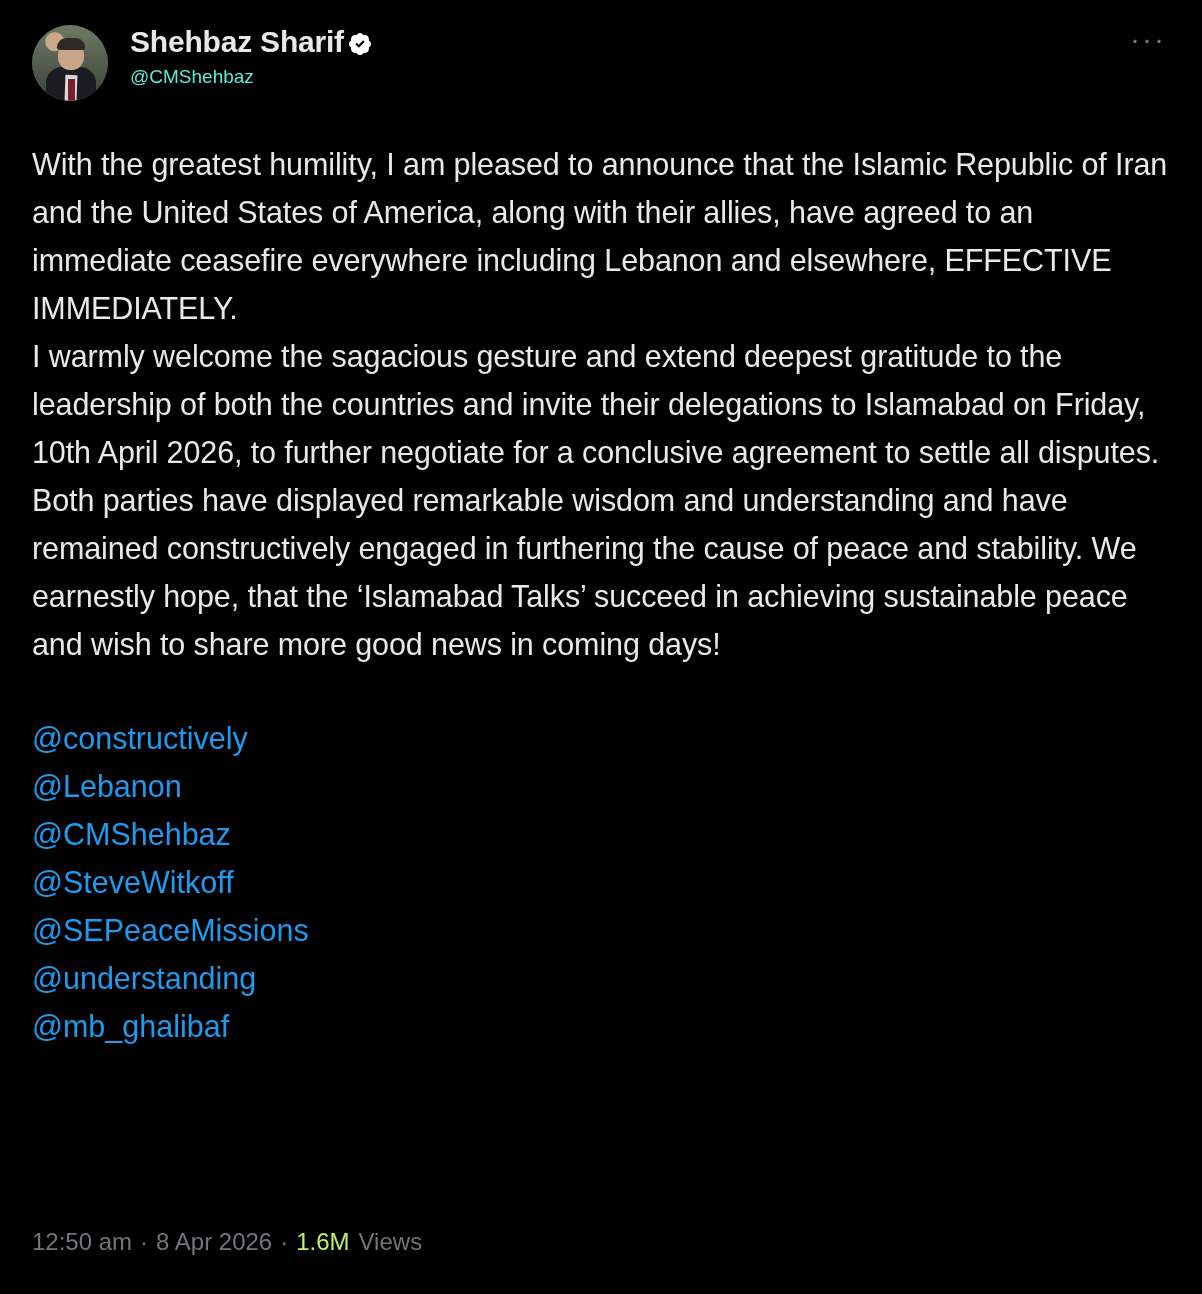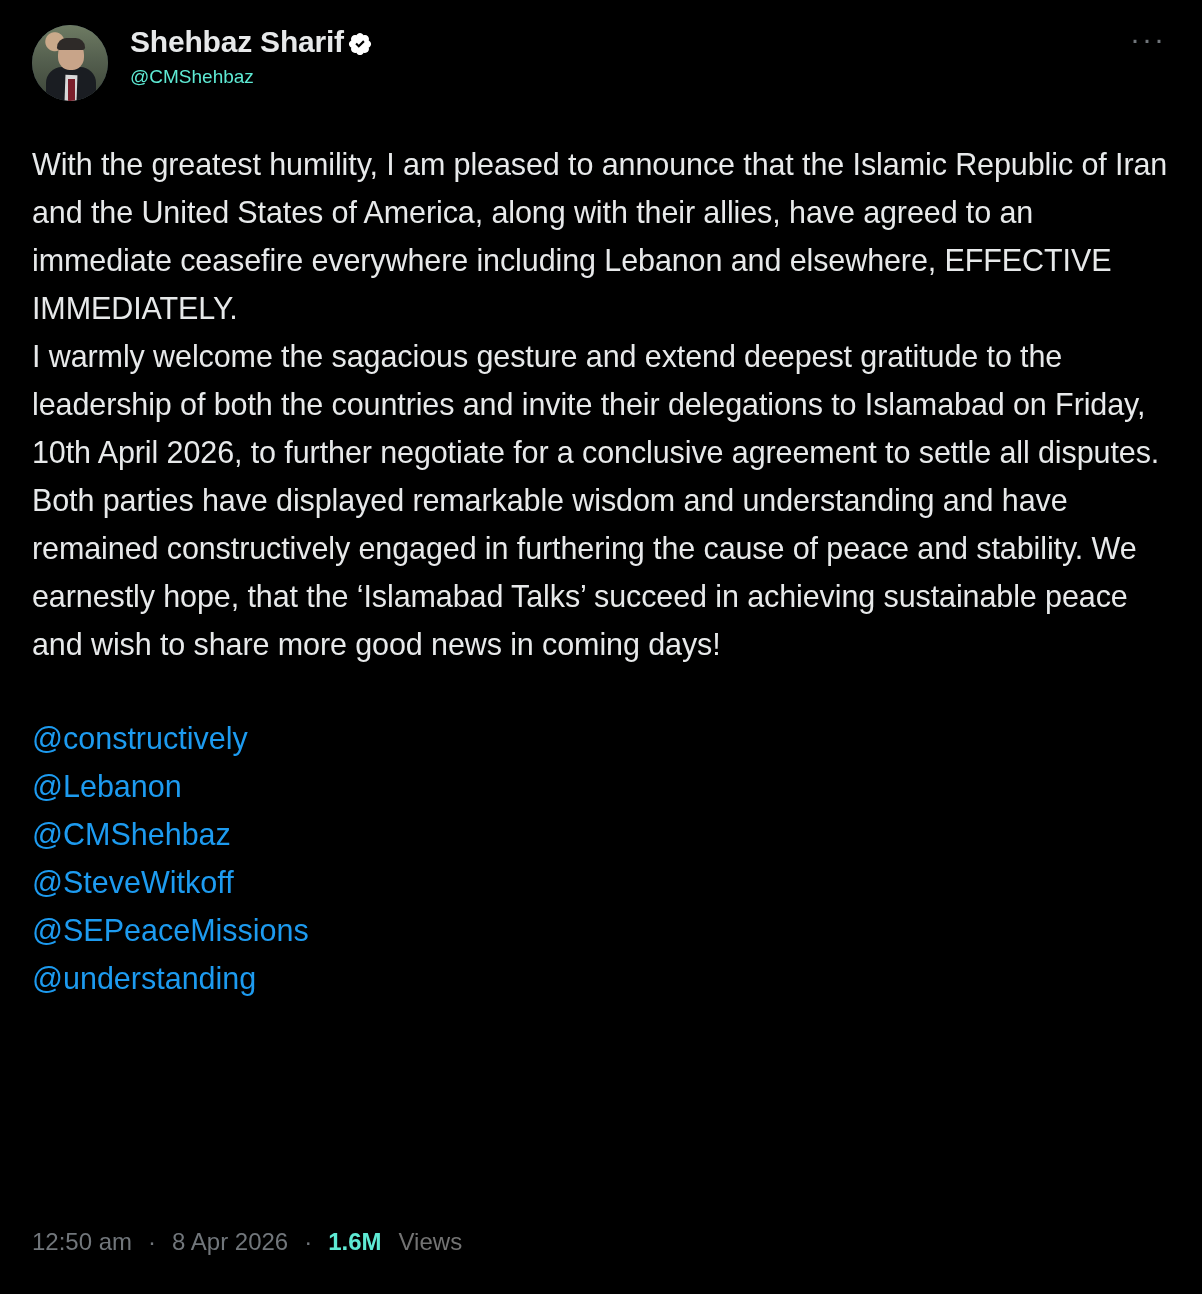--- a/index.html
+++ b/index.html
@@ -152,28 +152,28 @@
     width: fit-content;
   }
   .meta {
     position: absolute;
     left: 32px;
     bottom: 38px;
     font-size: 24px;
     color: #71767b;
     display: flex;
     align-items: baseline;
-    gap: 8px;
+    gap: 0;
   }
   .meta .sep {
     padding: 0 8px;
   }
   .meta .views-count {
-    color: #5eead4;
-    font-weight: bold;
+    color: #bef264;
+    font-weight: normal;
   }
   .meta .views-label {
     color: #737373;
     margin-left: 9px;
   }
 </style>
 </head>
 <body>
 
 <div class="tweet">
@@ -208,20 +208,21 @@
 I warmly welcome the sagacious gesture and extend deepest gratitude to the leadership of both the countries and invite their delegations to Islamabad on Friday, 10th April 2026, to further negotiate for a conclusive agreement to settle all disputes.
 Both parties have displayed remarkable wisdom and understanding and have remained constructively engaged in furthering the cause of peace and stability. We earnestly hope, that the ‘Islamabad Talks’ succeed in achieving sustainable peace and wish to share more good news in coming days!</div>
 
   <div class="mentions">
     <a class="mention" href="#">@constructively</a>
     <a class="mention" href="#">@Lebanon</a>
     <a class="mention" href="#">@CMShehbaz</a>
     <a class="mention" href="#">@SteveWitkoff</a>
     <a class="mention" href="#">@SEPeaceMissions</a>
     <a class="mention" href="#">@understanding</a>
+    <a class="mention" href="#">@mb_ghalibaf</a>
   </div>
 
   <div class="meta">
     <span>12:50 am</span>
     <span class="sep">·</span>
     <span>8 Apr 2026</span>
     <span class="sep">·</span>
     <span class="views-count">1.6M</span>
     <span class="views-label">Views</span>
   </div>

